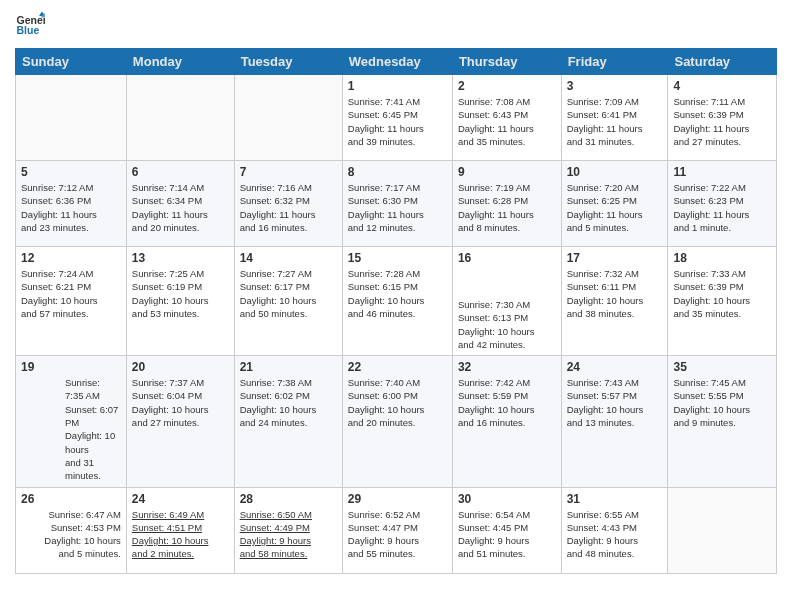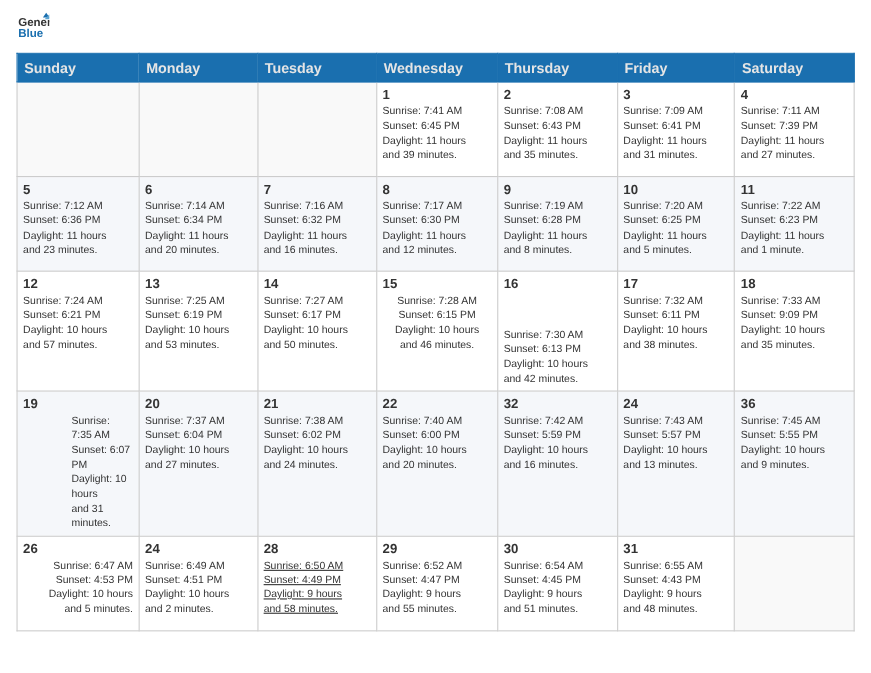--- a/index.html
+++ b/index.html
@@ -137,21 +137,21 @@
           <td>
             <span class="day-num">3</span>
             <div class="day-info" style="white-space: pre-line;">Sunrise: 7:09 AM
 Sunset: 6:41 PM
 Daylight: 11 hours
 and 31 minutes.</div>
           </td>
           <td>
             <span class="day-num">4</span>
             <div class="day-info" style="white-space: pre-line;">Sunrise: 7:11 AM
-Sunset: 7:39 PM
+Sunset: 6:39 PM
 Daylight: 11 hours
 and 27 minutes.</div>
           </td>
         </tr>
         <tr>
           <td>
             <span class="day-num">5</span>
             <div class="day-info" style="white-space: pre-line;">Sunrise: 7:12 AM
 Sunset: 6:36 PM
 Daylight: 11 hours
@@ -217,21 +217,21 @@
           </td>
           <td>
             <span class="day-num">14</span>
             <div class="day-info" style="white-space: pre-line;">Sunrise: 7:27 AM
 Sunset: 6:17 PM
 Daylight: 10 hours
 and 50 minutes.</div>
           </td>
           <td>
             <span class="day-num">15</span>
-            <div class="day-info" style="white-space: pre-line; text-align: center;">Sunrise: 7:28 AM
+            <div class="day-info" style="white-space: pre-line;">Sunrise: 7:28 AM
 Sunset: 6:15 PM
 Daylight: 10 hours
 and 46 minutes.</div>
           </td>
           <td>
             <span class="day-num">16</span>
             <div class="day-info" style="white-space: pre-line; margin-top: 33px;">Sunrise: 7:30 AM
 Sunset: 6:13 PM
 Daylight: 10 hours
 and 42 minutes.</div>
@@ -239,21 +239,21 @@
           <td>
             <span class="day-num">17</span>
             <div class="day-info" style="white-space: pre-line;">Sunrise: 7:32 AM
 Sunset: 6:11 PM
 Daylight: 10 hours
 and 38 minutes.</div>
           </td>
           <td>
             <span class="day-num">18</span>
             <div class="day-info" style="white-space: pre-line;">Sunrise: 7:33 AM
-Sunset: 9:09 PM
+Sunset: 6:39 PM
 Daylight: 10 hours
 and 35 minutes.</div>
           </td>
         </tr>
         <tr>
           <td>
             <span class="day-num">19</span>
             <div class="day-info" style="white-space: pre-line; margin-left: 44px;">Sunrise: 7:35 AM
 Sunset: 6:07 PM
 Daylight: 10 hours
@@ -288,38 +288,38 @@
 and 16 minutes.</div>
           </td>
           <td>
             <span class="day-num">24</span>
             <div class="day-info" style="white-space: pre-line;">Sunrise: 7:43 AM
 Sunset: 5:57 PM
 Daylight: 10 hours
 and 13 minutes.</div>
           </td>
           <td>
-            <span class="day-num">36</span>
+            <span class="day-num">35</span>
             <div class="day-info" style="white-space: pre-line;">Sunrise: 7:45 AM
 Sunset: 5:55 PM
 Daylight: 10 hours
 and 9 minutes.</div>
           </td>
         </tr>
         <tr>
           <td>
             <span class="day-num">26</span>
             <div class="day-info" style="white-space: pre-line; text-align: right;">Sunrise: 6:47 AM
 Sunset: 4:53 PM
 Daylight: 10 hours
 and 5 minutes.</div>
           </td>
           <td>
             <span class="day-num">24</span>
-            <div class="day-info" style="white-space: pre-line;">Sunrise: 6:49 AM
+            <div class="day-info" style="white-space: pre-line; text-decoration: underline;">Sunrise: 6:49 AM
 Sunset: 4:51 PM
 Daylight: 10 hours
 and 2 minutes.</div>
           </td>
           <td>
             <span class="day-num">28</span>
             <div class="day-info" style="white-space: pre-line; text-decoration: underline;">Sunrise: 6:50 AM
 Sunset: 4:49 PM
 Daylight: 9 hours
 and 58 minutes.</div>

